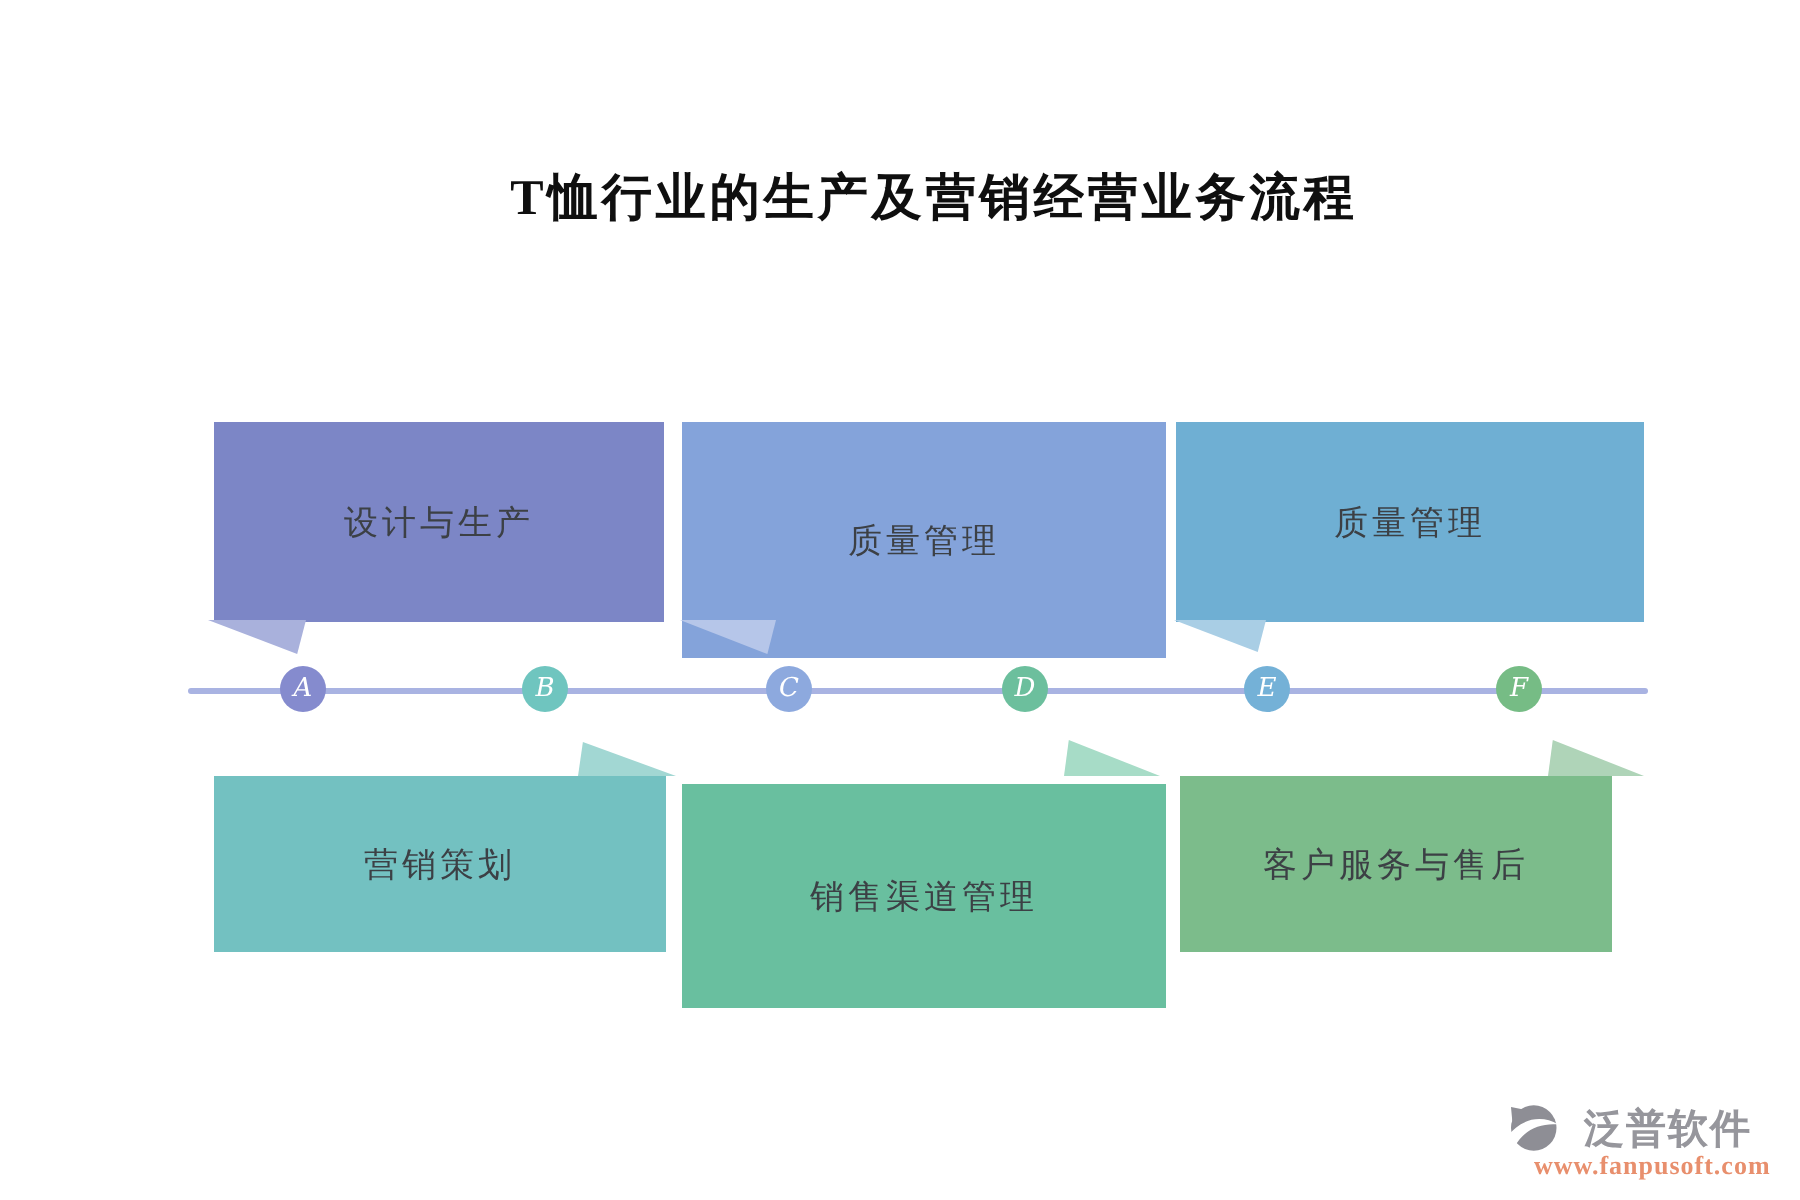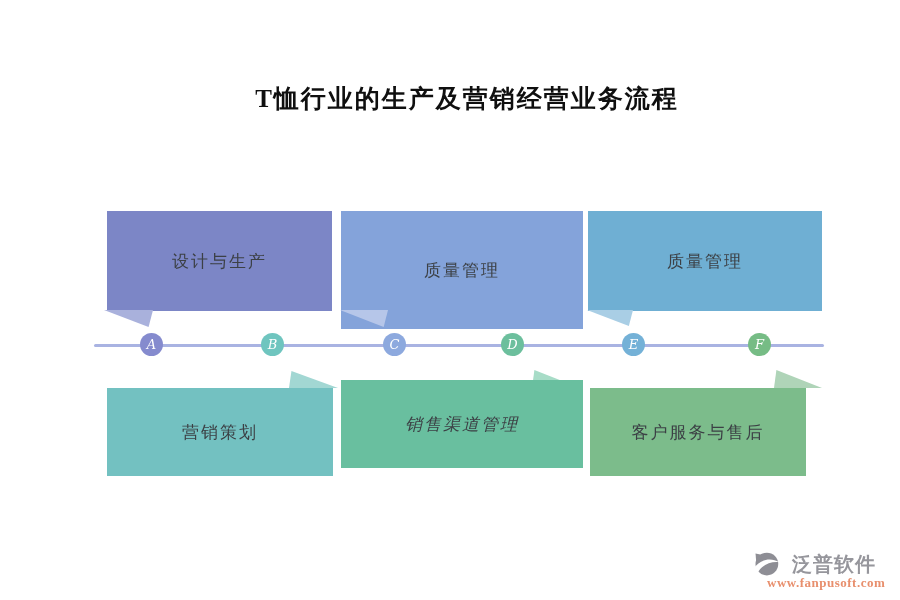--- a/index.html
+++ b/index.html
@@ -17,21 +17,21 @@
   }
   .box-label{
     font-size:17px;letter-spacing:2px;color:var(--box-text,#3c4045);
   }
   
   .box-t1{left:107px;top:211px;width:225px;height:100px;}
   .box-t2{left:341px;top:211px;width:242px;height:118px;}
   .box-t3{left:588px;top:211px;width:234px;height:100px;}
   
   .box-b1{left:107px;top:388px;width:226px;height:88px;}
-  .box-b2{left:341px;top:380px;width:242px;height:88px;font-style:italic;}
+  .box-b2{left:341px;top:392px;width:242px;height:112px;}
   .box-b3{left:590px;top:388px;width:216px;height:88px;}
   
   .tail{position:absolute;}
   .tail-top{clip-path:polygon(0 0,100% 0,91% 100%);}
   .tail-bottom{clip-path:polygon(5% 0,100% 100%,0 100%);}
   .tail-t1{left:104px;top:310px;width:49px;height:17px;}
   .tail-t2{left:340px;top:310px;width:48px;height:17px;}
   .tail-t3{left:587px;top:310px;width:46px;height:16px;}
   .tail-b1{left:289px;top:371px;width:49px;height:17px;}
   .tail-b2{left:532px;top:370px;width:48px;height:18px;}

